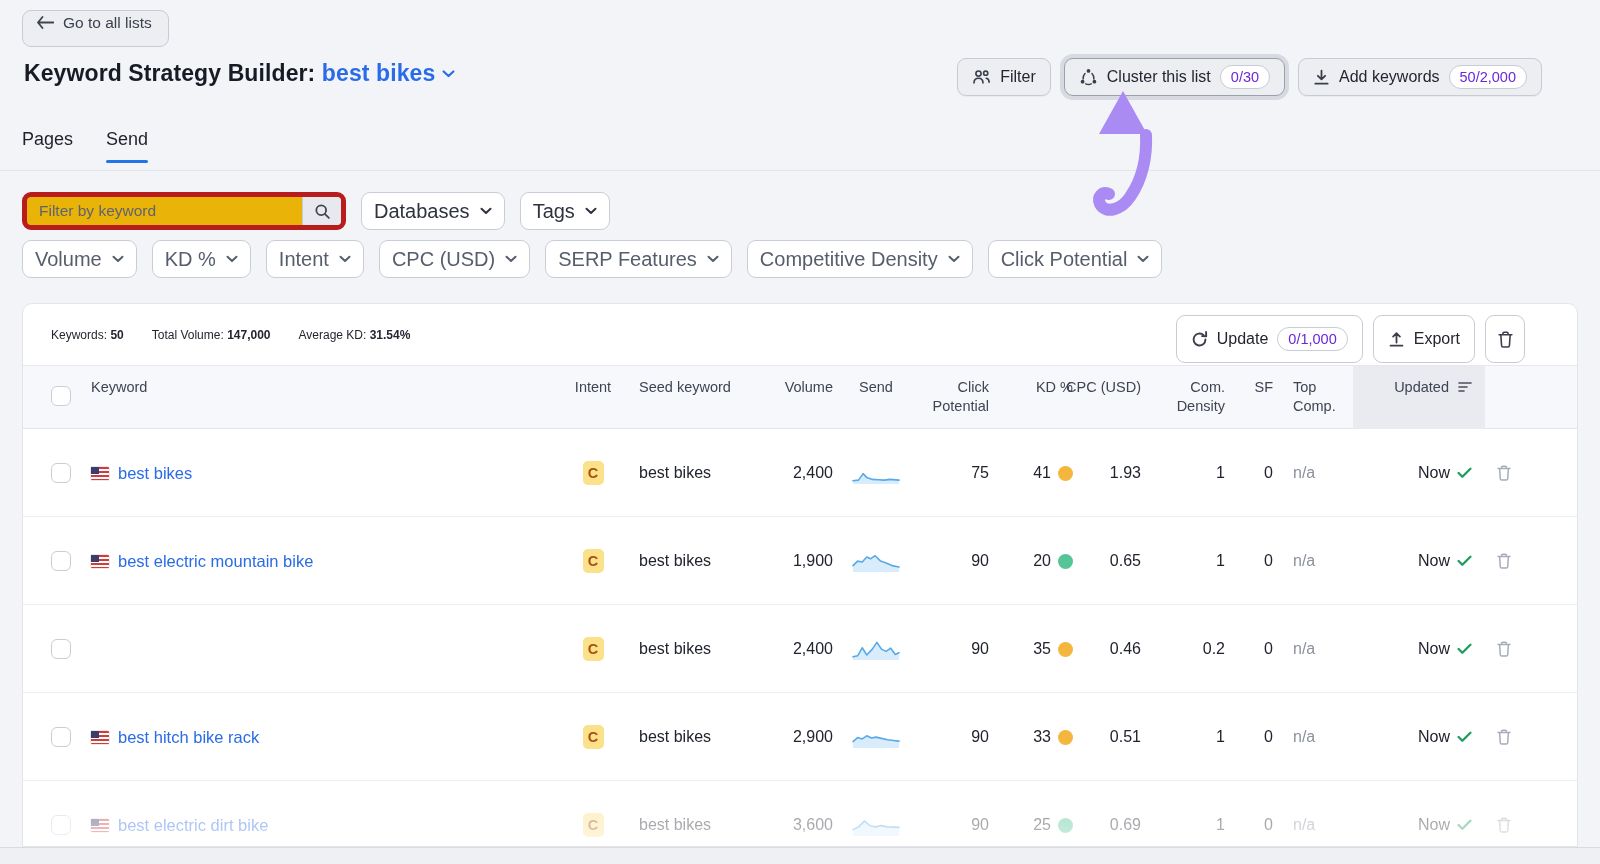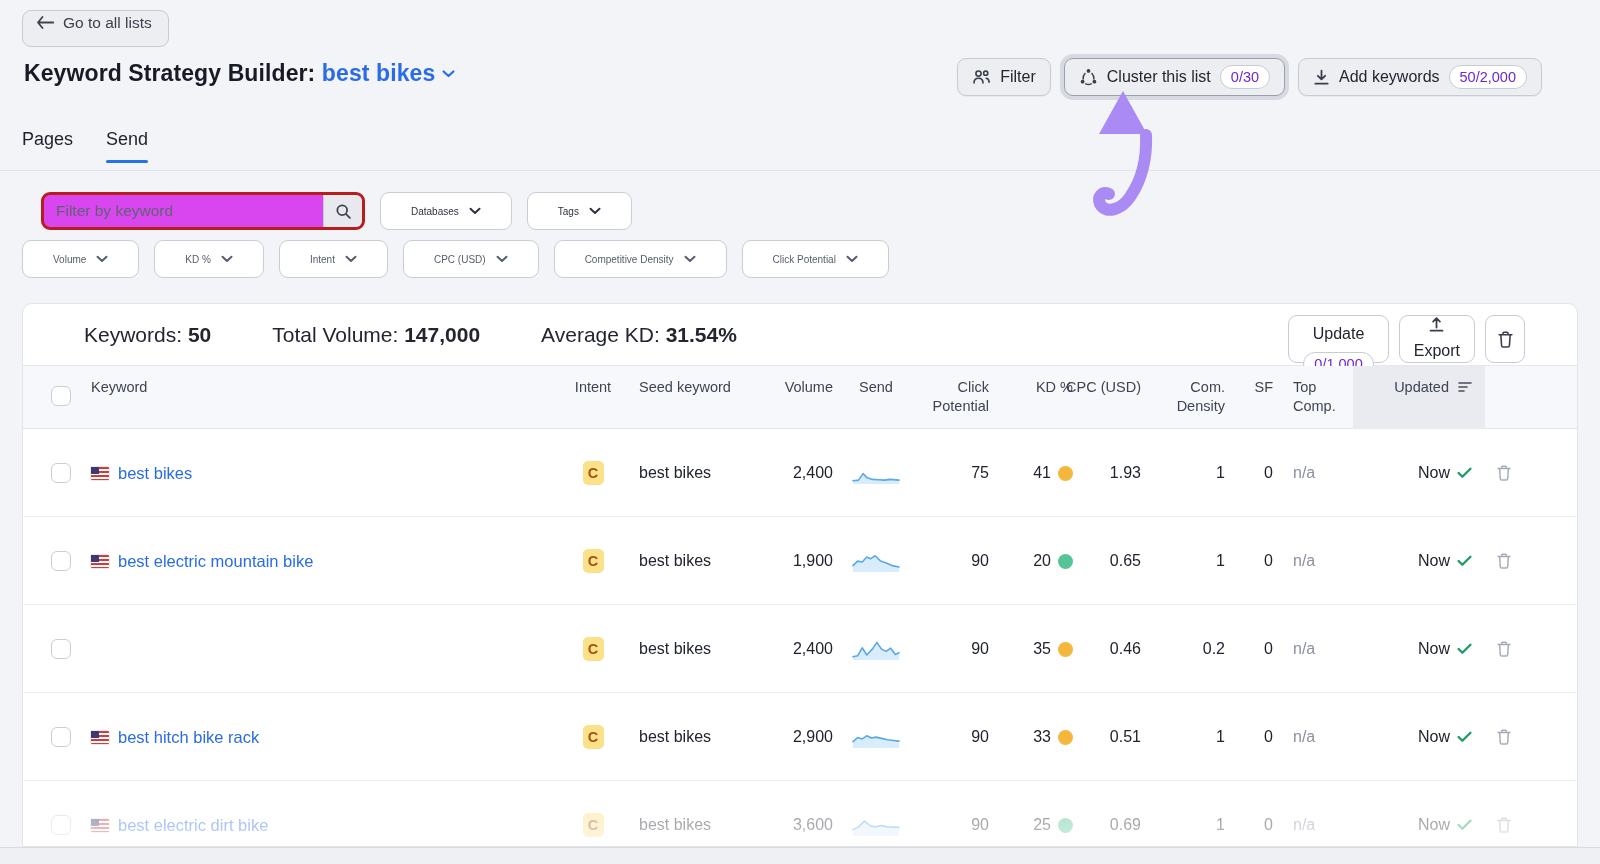--- a/index.html
+++ b/index.html
@@ -35,52 +35,52 @@
 
   
   .tabs { position:absolute; left:22px; top:129px; display:flex; gap:33px; }
   .tab { font-size:18px; font-weight:400; color:#1e212b; padding-bottom:13px; position:relative; cursor:pointer; }
   .tab.active::after { content:""; position:absolute; left:0; right:0; bottom:0; height:3px; background:#2573e8; border-radius:2px; }
   .tabs-divider { position:absolute; left:0; top:170px; width:1600px; height:1px; background:#e2e4e9; }
 
   
   .filters-row1 { position:absolute; left:22px; top:192px; display:flex; gap:15px; }
   .filters-row2 { position:absolute; left:22px; top:240px; display:flex; gap:15px; }
-  .search-box { display:flex; width:324px; height:38px; border:3px solid #b91c1c; border-radius:9px; overflow:hidden; background:#d946ef;margin-left:19px; }
+  .search-box { display:flex; width:324px; height:38px; border:5px solid #b91c1c; border-radius:9px; overflow:hidden; background:#eab308; }
   .search-box input { flex:1; border:0; outline:none; padding:0 12px; font-size:15.5px; color:#2a2e3a; font-family:inherit; background:transparent; }
   .search-box input::placeholder { color:#5d6372; }
   .search-seg { width:39px; display:flex; align-items:center; justify-content:center; background:#e7e9ee; border-left:1px solid #c7cbd4; cursor:pointer; }
   .chip {
-    height:38px; display:inline-flex; align-items:center; gap:10px; padding:0 30px;
+    height:38px; display:inline-flex; align-items:center; gap:10px; padding:0 12px;
     background:#fff; border:1px solid #c9cdd6; border-radius:9px;
-    font-size:10px; cursor:pointer; font-family:inherit;
+    font-size:20px; cursor:pointer; font-family:inherit;
   }
   .chip.dark { color:#2f333f; }
   .chip.light { color:#565d6b; }
 
   
   .card {
     position:absolute; left:22px; top:303px; width:1556px; height:544px;
     background:#fff; border:1px solid #e2e4ea; border-radius:10px 10px 0 0; overflow:hidden;
   }
   .bottom-strip { position:absolute; left:0; top:847px; width:1600px; height:17px; background:#eef0f3; border-top:1px solid #d9dbe1; }
 
   .stats-bar { position:relative; height:62px; border-bottom:1px solid #e6e8ee; display:flex; align-items:center; padding-left:28px; gap:28px; }
-  .stat { font-size:21px; color:#23262f;margin-left:33px; }
+  .stat { font-size:12px; color:#23262f; }
   .stat b { font-weight:700; }
   .stats-actions { position:absolute; right:52px; top:11px; display:flex; gap:10px; align-items:center; }
   .blue-btn {
     height:40px; display:inline-flex; align-items:center; gap:10px; padding:0 18px;
     background:#2e7ef2; border:none; border-radius:9px; color:#fff;
     font-size:16px; font-weight:700; cursor:pointer; font-family:inherit;
   }
   .white-btn {
     height:48px; display:inline-flex; align-items:center; gap:9px; padding:0 14px;
     background:#fff; border:1px solid #c7cbd4; border-radius:9px;
-    font-size:16px; color:#23262f; cursor:pointer; font-family:inherit;flex-direction:column;
+    font-size:16px; color:#23262f; cursor:pointer; font-family:inherit;
   }
   .icon-btn { width:40px; padding:0; justify-content:center; }
 
   
   .thead { position:relative; height:63px; background:#f7f8fb; border-bottom:1px solid #e3e5ea; font-size:14.5px; color:#3f4453; }
   .hcell { position:absolute; top:12px; line-height:19px; }
   .r { text-align:right; }
   .c { text-align:center; }
   .updated-hbg { position:absolute; left:1330px; top:0; width:132px; height:63px; background:#e9ebf1; }
   .trow { position:relative; height:88px; border-bottom:1px solid #eceef1; font-size:16px; }
@@ -223,20 +223,26 @@
         </svg>
       </button>
     <button class="chip light">
         <span>Intent</span>
         <svg width="12" height="8" viewBox="0 0 12 7" style="color:#565d6b">
           <path d="M1.5 1.2 6 5.4 10.5 1.2" stroke="currentColor" stroke-width="2" fill="none" stroke-linecap="round" stroke-linejoin="round"></path>
         </svg>
       </button>
     <button class="chip light">
         <span>CPC (USD)</span>
+        <svg width="12" height="8" viewBox="0 0 12 7" style="color:#565d6b">
+          <path d="M1.5 1.2 6 5.4 10.5 1.2" stroke="currentColor" stroke-width="2" fill="none" stroke-linecap="round" stroke-linejoin="round"></path>
+        </svg>
+      </button>
+    <button class="chip light">
+        <span>SERP Features</span>
         <svg width="12" height="8" viewBox="0 0 12 7" style="color:#565d6b">
           <path d="M1.5 1.2 6 5.4 10.5 1.2" stroke="currentColor" stroke-width="2" fill="none" stroke-linecap="round" stroke-linejoin="round"></path>
         </svg>
       </button>
     <button class="chip light">
         <span>Competitive Density</span>
         <svg width="12" height="8" viewBox="0 0 12 7" style="color:#565d6b">
           <path d="M1.5 1.2 6 5.4 10.5 1.2" stroke="currentColor" stroke-width="2" fill="none" stroke-linecap="round" stroke-linejoin="round"></path>
         </svg>
       </button>

